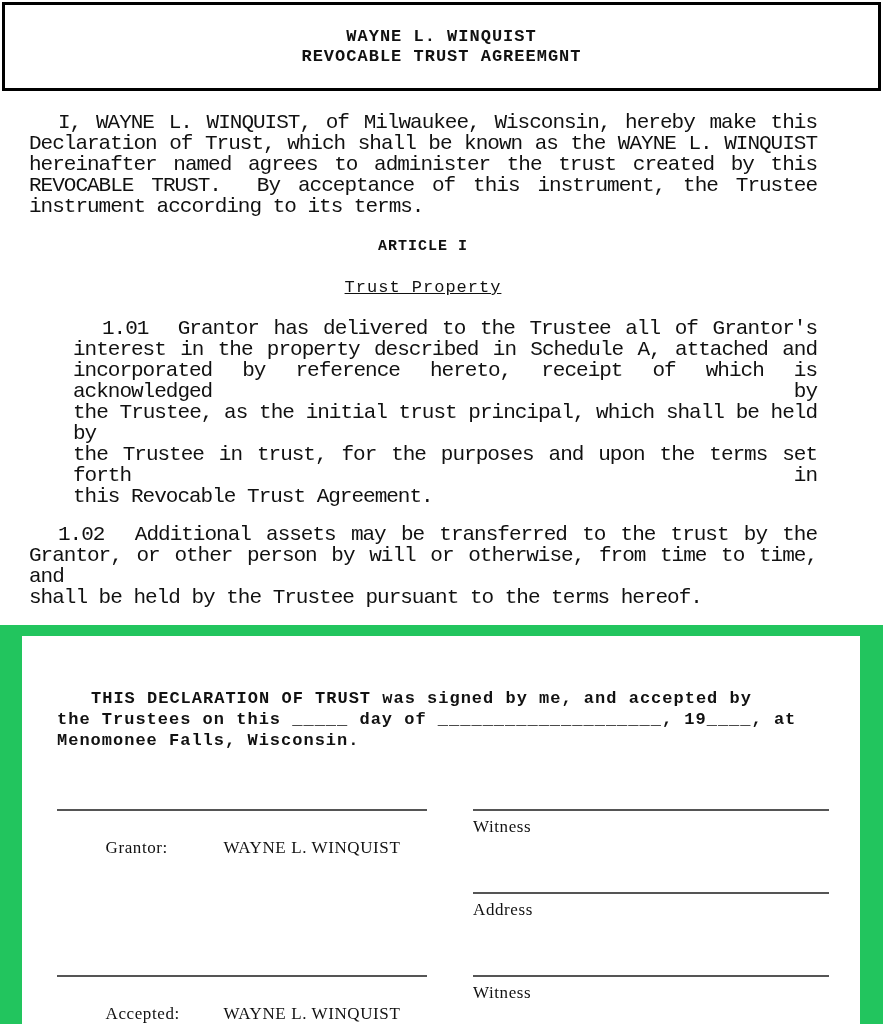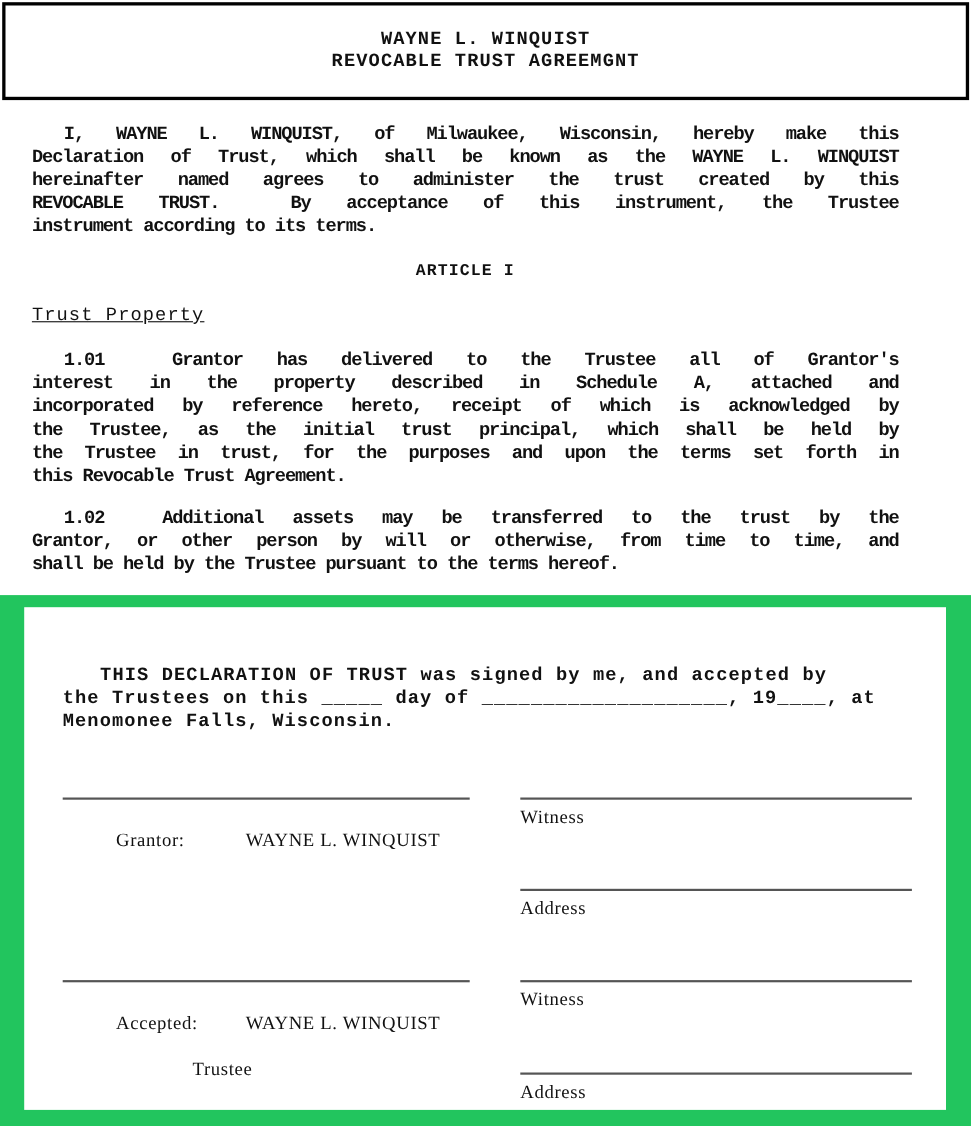--- a/index.html
+++ b/index.html
@@ -26,45 +26,44 @@
     font-size: 17px;
     line-height: 20px;
     letter-spacing: 1px;
     white-space: pre;
   }
   .title-line + .title-line { }
 
   
   .body-col { padding: 0 66px 0 29px; }
   .ln {
-    font-size: 17px;
+    font-size: 21px;
     line-height: 21px;
     letter-spacing: -1px;
     text-align: justify;
     text-align-last: justify;
     white-space: pre-wrap;
-    font-weight: bold;
   }
   .ln.first { padding-left: 29px; }
   .ln.last  { text-align-last: left; }
   .p1   { margin-top: 21px; }
   .h-article {
     margin-top: 19px;
     font-size: 15px; line-height: 21px;
     font-weight: bold; letter-spacing: 1px;
     text-align: center;
   }
   .h-section {
     margin-top: 20px;
     font-size: 17px; line-height: 21px;
     letter-spacing: 1px;
     text-decoration: underline;
-    text-align: left;
+    text-align: center;
   }
-  .p101 { margin-top: 20px; }
+  .p101 { margin-top: 20px; margin-left: 44px; }
   .p102 { margin-top: 17px; }
 
   
   .sign-frame {
     margin-top: 17px;
     width: 883px; height: 483px;
     background: #22c55e;
     padding: 11px 23px 15px 22px;
   }
   .sign-panel {

